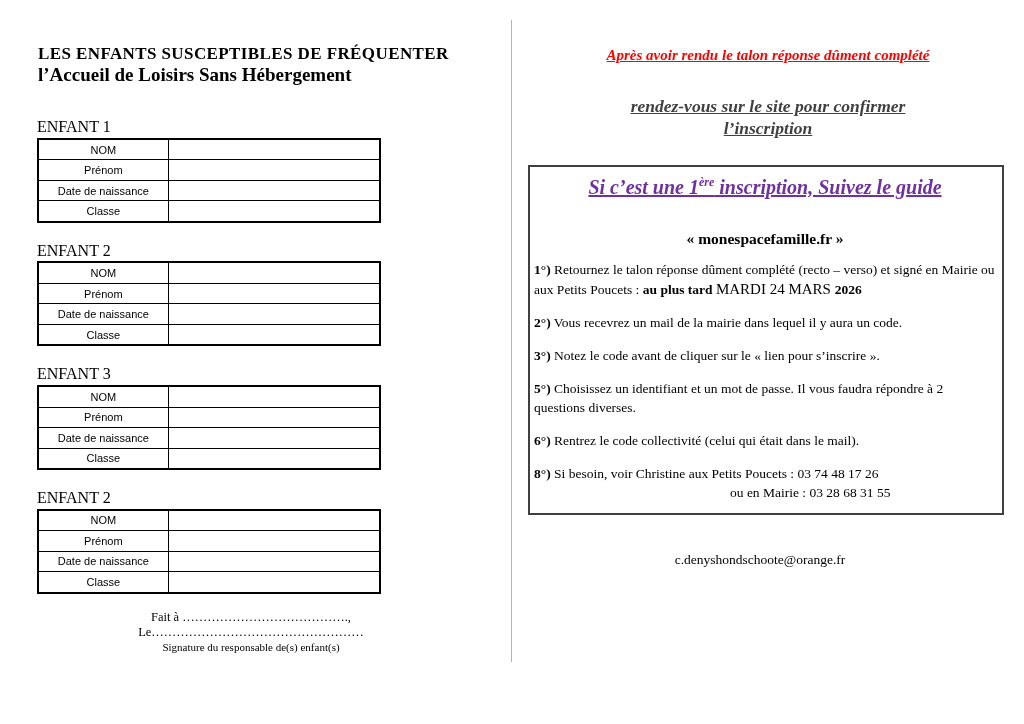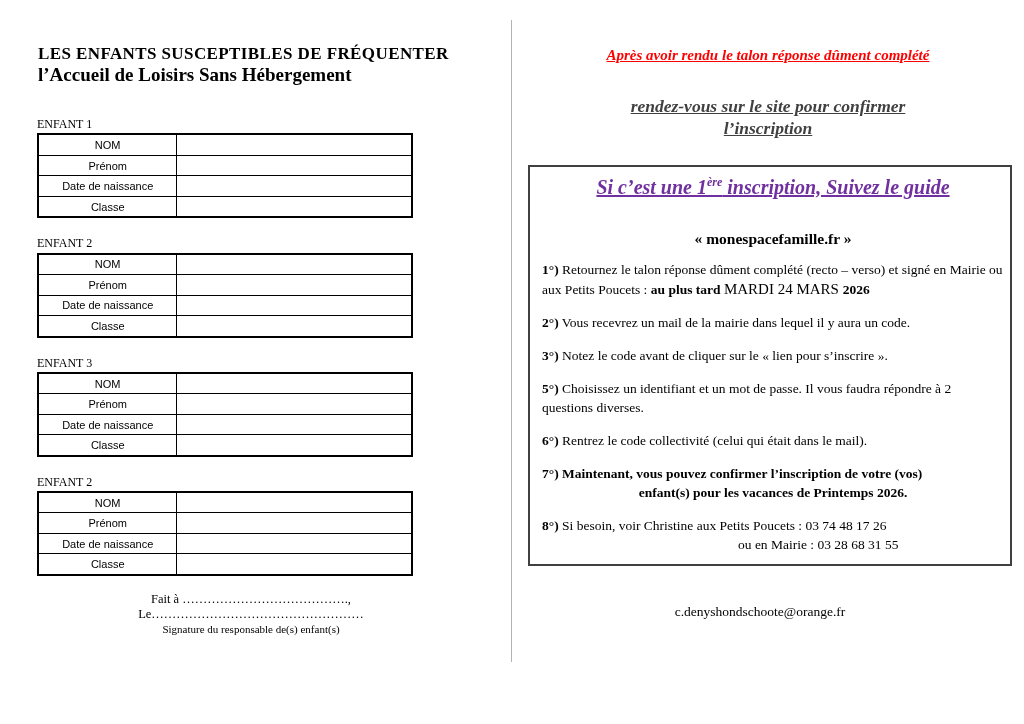--- a/index.html
+++ b/index.html
@@ -10,35 +10,35 @@
   .divider{position:absolute;left:511px;top:20px;width:1px;height:642px;background:#b3b3b3;}
 
   
   .left-pane{position:absolute;left:0;top:0;width:512px;height:724px;}
   .title-wrap{margin:44px 0 0 38px;width:453px;text-align:left;font-weight:bold;}
   .title-l1{font-size:17px;letter-spacing:.4px;line-height:1.2;}
   .title-l2{font-size:19px;line-height:1.15;}
   .sections{margin:32px 0 0 37px;width:428px;}
   .child-section{margin-top:19px;}
   .child-section:first-child{margin-top:0;}
-  .child-heading{font-size:12px;line-height:1.1;margin-bottom:2px;}
-  table.child-table{border-collapse:collapse;width:376px;border:2px solid #000;}
+  .child-heading{font-size:16px;line-height:1.1;margin-bottom:2px;}
+  table.child-table{border-collapse:collapse;width:344px;border:2px solid #000;}
   table.child-table td{border:1px solid #000;height:19.5px;padding:0;}
   td.lbl{width:153px;text-align:center;font-family:"Liberation Sans",sans-serif;font-size:11px;}
   td.val{width:275px;}
   .fait-line{margin:16px 0 0 37px;width:428px;text-align:center;font-size:12.5px;}
   .sig-line{margin:1px 0 0 37px;width:428px;text-align:center;font-size:11px;}
 
   
   .right-pane{position:absolute;left:512px;top:0;width:512px;height:704px;}
   .red-notice{margin-top:47px;text-align:center;color:#ff0000;font-weight:bold;font-style:italic;
     text-decoration:underline;font-size:15px;}
   .green-notice{margin-top:32px;text-align:center;color:#404040;font-weight:bold;font-style:italic;
     text-decoration:underline;font-size:17.5px;line-height:1.25;}
-  .guide-box{margin:25px 4px 0 16px;width:462px;border:2px solid #404040;padding:8px 6px 10px 12px;}
+  .guide-box{margin:25px 4px 0 16px;width:462px;border:2px solid #404040;padding:8px 6px 10px 4px;}
   .box-title{text-align:center;color:#7030a0;font-weight:bold;font-style:italic;font-size:20px;
     text-decoration:underline;line-height:1.25;}
   .box-title sup{font-size:12px;}
   .box-heading{text-align:center;font-weight:bold;font-size:15.5px;margin-top:10px;line-height:1.25;}
   .steps{margin-top:12px;font-size:13.5px;line-height:1.4;}
   .step{margin-bottom:14px;}
   .step:last-child{margin-bottom:0;}
   .step-num{font-weight:bold;}
   .b{font-weight:bold;}
   .big-date{font-weight:normal;font-size:15px;}
@@ -187,24 +187,20 @@
         </div>
         <div class="step">
           <span class="step-num">3°)</span><span> Notez le code avant de cliquer sur le « lien pour s’inscrire ».</span>
         </div>
         <div class="step">
           <span class="step-num">5°)</span><span> Choisissez un identifiant et un mot de passe. Il vous faudra répondre à 2 questions diverses.</span>
         </div>
         <div class="step">
           <span class="step-num">6°)</span><span> Rentrez le code collectivité (celui qui était dans le mail).</span>
         </div>
-        <div class="step step-bold">
-          <span class="step-num">7°)</span><span> Maintenant, vous pouvez confirmer l’inscription de votre (vos)</span>
-          <span class="center-line">enfant(s) pour les vacances de Printemps 2026.</span>
-        </div>
         <div class="step">
           <span class="step-num">8°)</span><span> Si besoin, voir Christine aux Petits Poucets : 03 74 48 17 26</span>
           <span class="indent-line">ou en Mairie : 03 28 68 31 55</span>
         </div>
       </div>
     </div>
 
     <div class="attestation">
       <br>
       <span>c.denyshondschoote@orange.fr</span>

